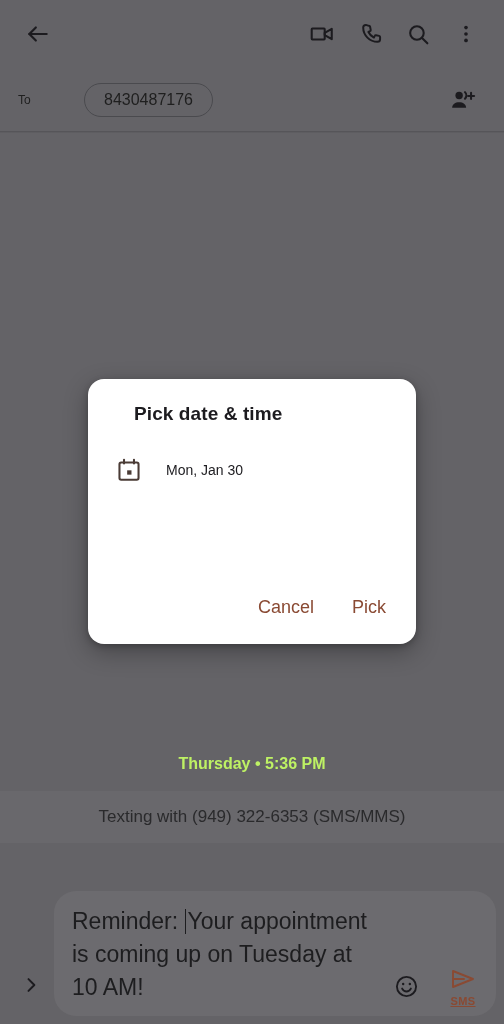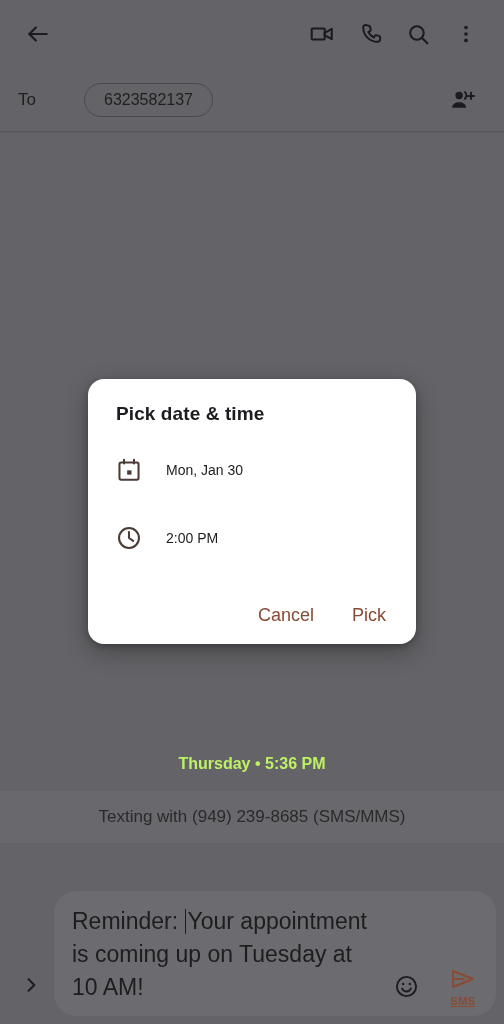--- a/index.html
+++ b/index.html
@@ -48,21 +48,21 @@
   
   .to-row {
     position: absolute;
     top: 68px; left: 0; right: 0;
     height: 64px;
     display: flex;
     align-items: center;
     padding: 0 18px;
   }
   .to-label {
-    font-size: 17px;
+    font-size: 12px;
     color: #1f1f1f;
     width: 66px;
     flex: 0 0 auto;
   }
   .chip {
     border: 1px solid #4a4a4e;
     border-radius: 22px;
     padding: 7px 19px;
     font-size: 16px;
     color: #1f1f1f;
@@ -208,20 +208,21 @@
     box-shadow: 0 8px 24px rgba(0,0,0,0.30), 0 2px 6px rgba(0,0,0,0.22);
     padding: 24px 26px 0 28px;
     z-index: 20;
   }
 
   .dialog-title {
     font-size: 19px;
     font-weight: bold;
     color: #1c1b1f;
     letter-spacing: 0.1px;
+    margin-left: 18px;
   }
 
   .dialog-row {
     display: flex;
     align-items: center;
     height: 46px;
     margin-top: 22px;
     cursor: pointer;
   }
   .dialog-row.second { margin-top: 22px; }
@@ -235,21 +236,21 @@
   }
   .row-text {
     font-size: 14px;
     color: #1c1b1f;
     margin-left: 16px;
   }
 
   .dialog-actions {
     position: absolute;
     right: 18px;
-    bottom: 10px;
+    bottom: 18px;
     display: flex;
     align-items: center;
     gap: 14px;
   }
   .text-btn {
     font-size: 18px;
     color: #8a4a33;
     padding: 8px 12px;
     border-radius: 6px;
     background: none;
@@ -307,40 +308,40 @@
           <circle cx="12" cy="5" r="2"></circle>
           <circle cx="12" cy="12" r="2"></circle>
           <circle cx="12" cy="19" r="2"></circle>
         </svg>
       </span>
     </div>
   </div>
 
   <div class="to-row">
     <div class="to-label">To</div>
-    <div class="chip">6323582137</div>
+    <div class="chip">8430487176</div>
     <div class="to-spacer"></div>
     <div class="icon-btn">
       <span>
         <svg width="27" height="27" viewBox="0 0 24 24" fill="none" stroke="#1c1b1f" stroke-width="1.8" stroke-linecap="round" stroke-linejoin="round">
           <circle cx="9" cy="7.5" r="3.3" fill="#1c1b1f" stroke="none"></circle>
           <path d="M2.8 18.5 c0-3.2 2.8-5 6.2-5 s6.2 1.8 6.2 5 Z" fill="#1c1b1f" stroke="none"></path>
           <path d="M14.2 4.6 a4.2 4.2 0 0 1 0 5.8"></path>
           <line x1="19.6" y1="5.2" x2="19.6" y2="10.6"></line>
           <line x1="16.9" y1="7.9" x2="22.3" y2="7.9"></line>
         </svg>
       </span>
     </div>
   </div>
 
   <div class="divider"></div>
 
   <div class="thread">
     <div class="timestamp">Thursday • 5:36 PM</div>
-    <div class="sms-banner">Texting with (949) 239-8685 (SMS/MMS)</div>
+    <div class="sms-banner">Texting with (949) 322-6353 (SMS/MMS)</div>
 
     <div class="compose">
       <div class="expand-btn">
         <span>
           <svg width="20" height="20" viewBox="0 0 24 24" fill="none" stroke="#1c1b1f" stroke-width="2.4" stroke-linecap="round" stroke-linejoin="round">
             <polyline points="9,5 16,12 9,19"></polyline>
           </svg>
         </span>
       </div>
 
@@ -384,27 +385,18 @@
       <svg width="26" height="26" viewBox="0 0 24 24" fill="none" stroke="#4a3b35" stroke-width="1.9" stroke-linecap="round" stroke-linejoin="round">
         <rect x="3.2" y="5" width="17.6" height="16" rx="1.6"></rect>
         <line x1="7.4" y1="2.6" x2="7.4" y2="6"></line>
         <line x1="16.6" y1="2.6" x2="16.6" y2="6"></line>
         <rect x="10.3" y="12.3" width="4" height="4" fill="#4a3b35" stroke="none"></rect>
       </svg>
     </span>
     <span class="row-text">Mon, Jan 30</span>
   </div>
 
-  <div class="dialog-row second">
-    <span class="row-icon">
-      <svg width="26" height="26" viewBox="0 0 24 24" fill="none" stroke="#4a3b35" stroke-width="1.9" stroke-linecap="round" stroke-linejoin="round">
-        <circle cx="12" cy="12" r="9.2"></circle>
-        <polyline points="12,6.6 12,12 15.8,14.6"></polyline>
-      </svg>
-    </span>
-    <span class="row-text">2:00 PM</span>
-  </div>
 
   <div class="dialog-actions">
     <button class="text-btn">Cancel</button>
     <button class="text-btn">Pick</button>
   </div>
 </div>
 
 </body></html>

